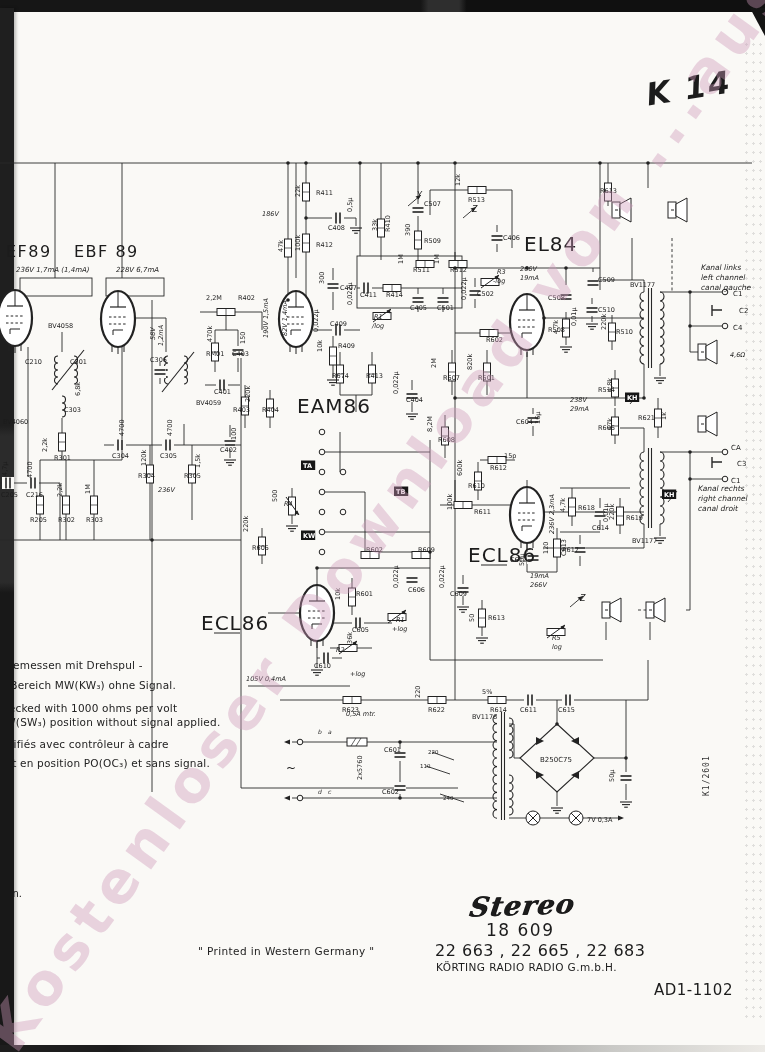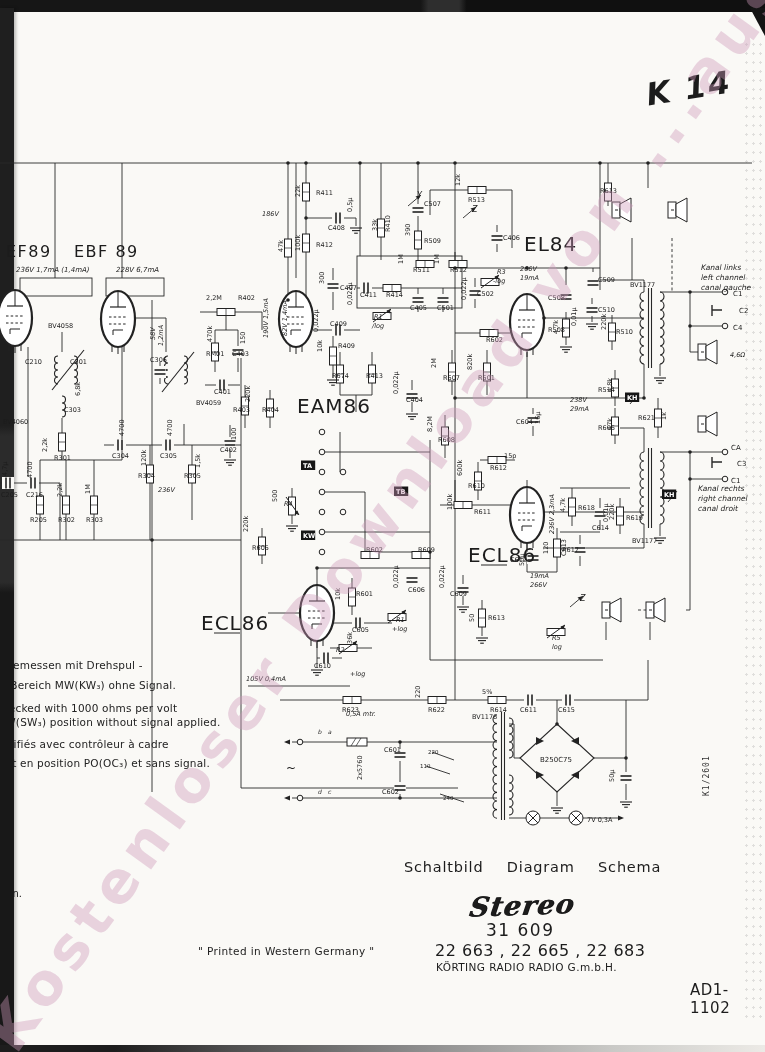--- a/index.html
+++ b/index.html
@@ -22,21 +22,21 @@
   .side-code{left:702px;top:796px;transform:rotate(-90deg);transform-origin:0 0;font-size:8px;letter-spacing:1px;color:#333;font-family:"DejaVu Sans Mono",monospace;}
   
   .note{left:-4px;font-size:10.5px;letter-spacing:.2px;white-space:nowrap;color:#222;}
   .frag{left:0;font-size:10px;color:#222;}
   
   .schaltbild{left:404px;top:859px;font-size:14.5px;word-spacing:18px;letter-spacing:.8px;}
   .stereo{left:470px;top:890px;font-family:"DejaVu Serif",serif;font-style:italic;font-weight:700;font-size:27px;transform:skewX(-10deg) rotate(-2deg);letter-spacing:1px;text-shadow:.7px 0 0 #111;}
   .model1{left:486px;top:920px;font-size:17px;letter-spacing:1.5px;}
   .model2{left:435px;top:941px;font-size:16px;letter-spacing:.5px;text-align:center;}
   .company{left:436px;top:961px;font-size:10.5px;letter-spacing:.4px;}
-  .adnum{left:690px;top:981px;font-size:15px;letter-spacing:.5px;}
+  .adnum{left:654px;top:981px;font-size:15px;letter-spacing:.5px;}
   .printed{left:198px;top:945px;font-size:10.5px;letter-spacing:.4px;}
   svg text{font-family:"DejaVu Sans",sans-serif;}
 </style>
 </head>
 <body>
 
 <div class="page">
 
   <div class="abs watermark">Kostenloser Download von ...aus.de</div>
 
@@ -607,23 +607,22 @@
 
   <div class="abs note" style="top:659px">e gemessen  mit  Drehspul -</div>
   <div class="abs note" style="top:679px">uf Bereich MW(KW₃) ohne Signal.</div>
   <div class="abs note" style="top:702px">checked  with  1000 ohms per volt</div>
   <div class="abs note" style="top:716px">MW(SW₃) position  without  signal applied.</div>
   <div class="abs note" style="top:738px">verifiés  avec  contrôleur  à  cadre</div>
   <div class="abs note" style="top:757px">volt  en position PO(OC₃) et  sans  signal.</div>
   <div class="abs frag" style="top:888px">nen.</div>
   <div class="abs frag" style="top:906px">v.</div>
 
-  <div class="abs schaltbild">Schaltbild Diagram Schema</div>
   <div class="abs stereo">Stereo</div>
-  <div class="abs model1">31 609</div>
+  <div class="abs model1">18 609</div>
   <div class="abs model2">22 663 , 22 665 , 22 683</div>
   <div class="abs company">KÖRTING RADIO RADIO G.m.b.H.</div>
   <div class="abs adnum">AD1-1102</div>
   <div class="abs printed">" Printed in Western Germany "</div>
 
   <div class="abs band-top"></div>
   <div class="abs band-left"></div>
   <div class="abs band-bottom"></div>
   <div class="abs corner-wedge"></div>
   <div class="abs right-dots"></div>

